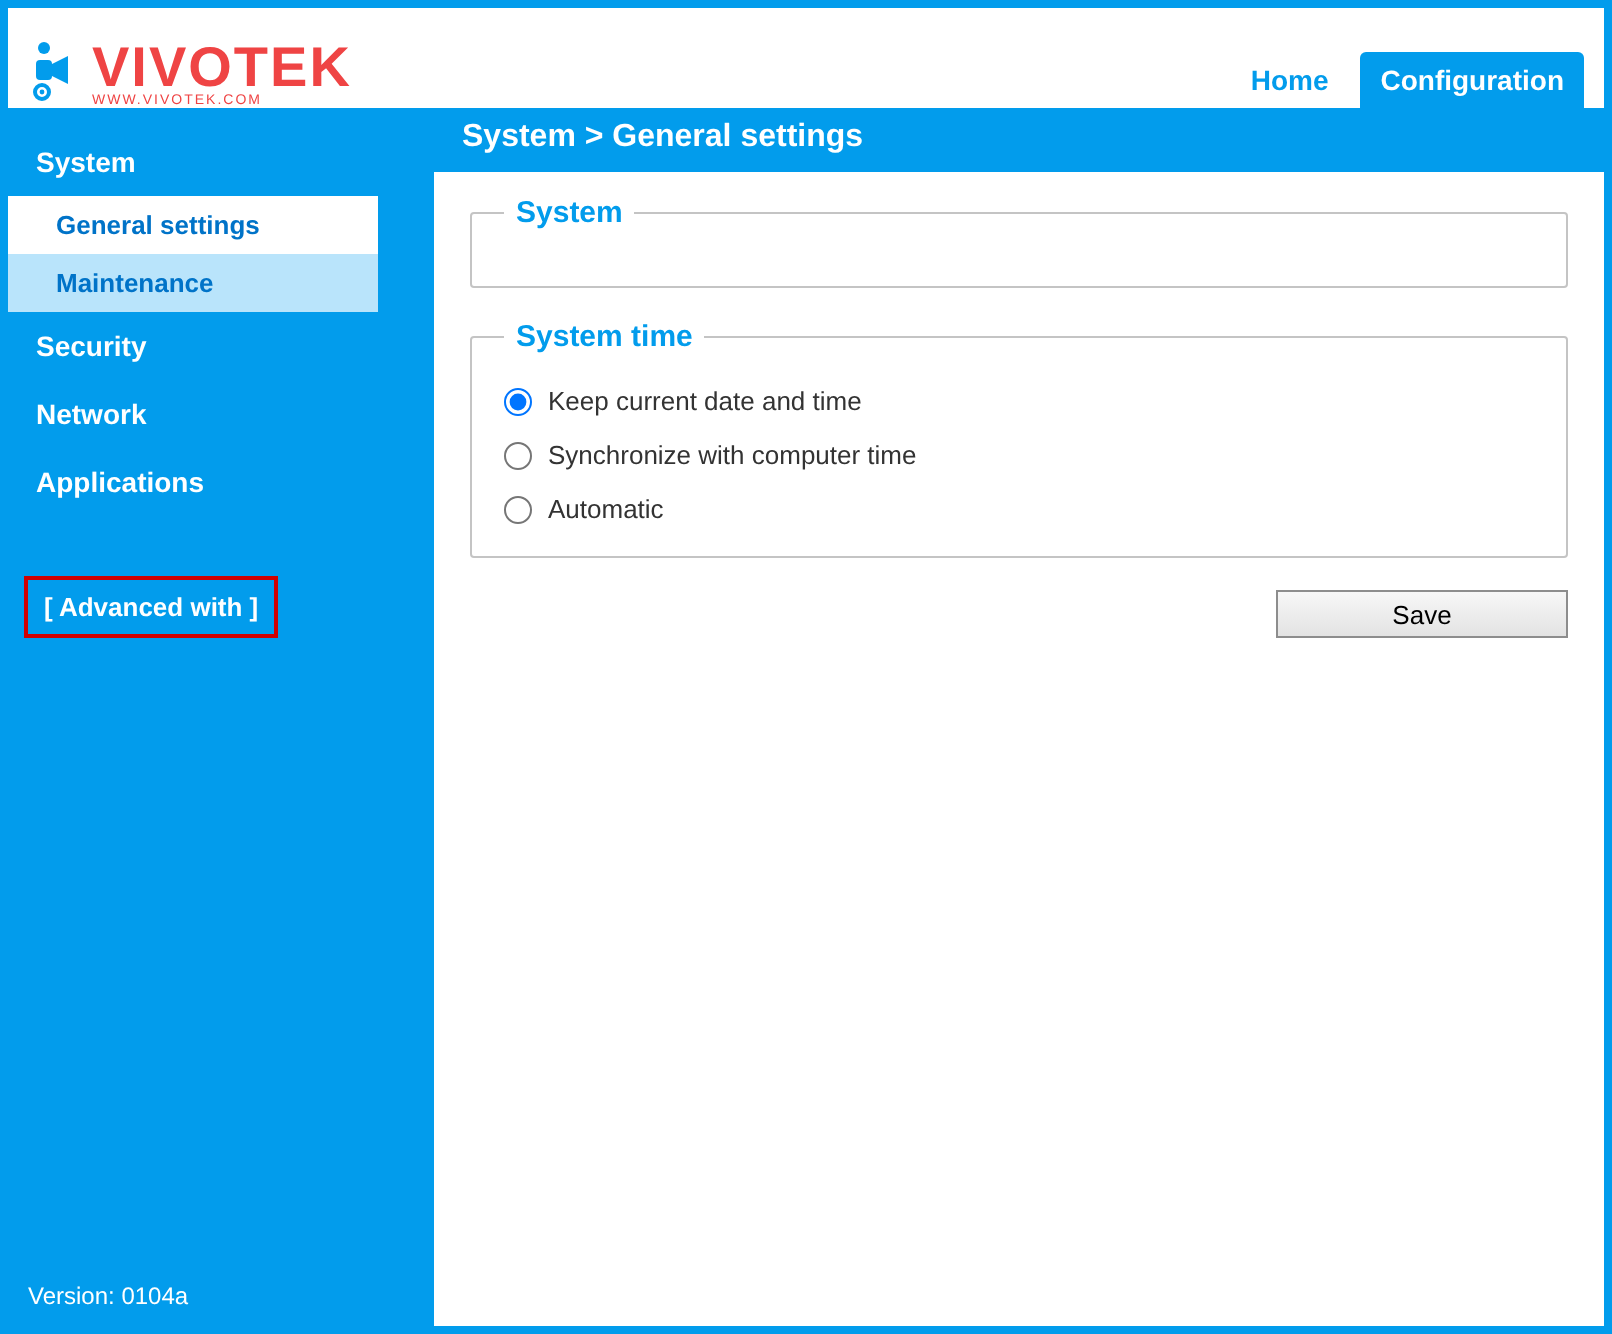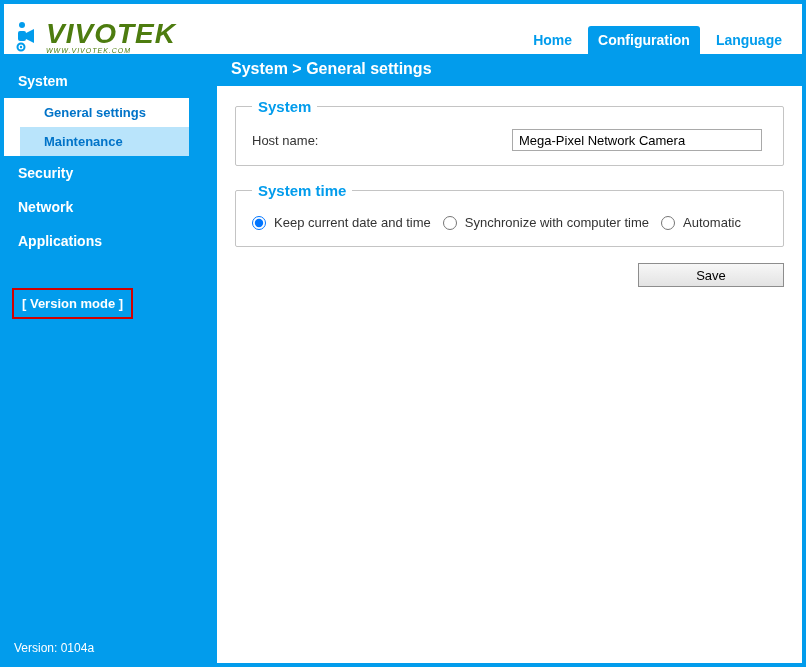--- a/index.html
+++ b/index.html
@@ -18,27 +18,26 @@
   .header {
     display: flex;
     align-items: flex-end;
     justify-content: space-between;
     padding: 0 10px 0 12px;
     height: 50px;
     background: #fff;
   }
   .logo {
     display: flex;
-    align-items: center;
-    color: #4d7c0f;
+    align-items: flex-start;
+    color: #ef4444;
     font-weight: 900;
     font-size: 28px;
     letter-spacing: 1px;
     line-height: 1;
-    font-style: italic;
   }
   .logo svg { margin-right: 4px; flex-shrink: 0; }
   .logo-text { display: flex; flex-direction: column; }
   .logo-sub { font-size: 7px; letter-spacing: 1px; font-weight: 400; margin-top: -1px; }
   .topnav {
     display: flex;
     align-items: flex-end;
     gap: 6px;
     height: 100%;
     padding-bottom: 0;
@@ -82,21 +81,20 @@
   .sidebar .nav-sub {
     background: #fff;
   }
   .sidebar .nav-sub .sub-item {
     padding: 7px 14px 7px 24px;
     color: #0073c8;
     font-weight: bold;
     font-size: 13px;
     cursor: pointer;
     background: #fff;
-    margin-left: 16px;
   }
   .sidebar .nav-sub .sub-item.active {
     background: #b9e4fb;
   }
   .advanced-mode {
     margin: 30px 10px 0 8px;
     border: 2px solid #d10000;
     padding: 6px 8px;
     color: #fff;
     font-weight: bold;
@@ -154,21 +152,21 @@
     color: #333;
     font-size: 13px;
   }
   .form-row input[type=text] {
     width: 250px;
     height: 22px;
     border: 1px solid #a9a9a9;
     padding: 1px 6px;
     font-size: 13px;
   }
-  .radio-list { display: flex; flex-direction: row; gap: 12px; padding: 2px 0; }
+  .radio-list { display: flex; flex-direction: column; gap: 12px; padding: 2px 0; }
   .radio-row { display: flex; align-items: center; gap: 8px; color: #333; font-size: 13px; }
   .radio-row input[type=radio] { width: 14px; height: 14px; }
   .button-row { display: flex; justify-content: flex-end; }
   .save-btn {
     width: 146px;
     height: 24px;
     background: linear-gradient(#f7f7f7, #e3e3e3);
     border: 1px solid #8d8d8d;
     font-size: 13px;
     cursor: pointer;
@@ -187,50 +185,45 @@
       <circle cx="5" cy="26" r="1.2" fill="#029cec"></circle>
     </svg>
     <div class="logo-text">
       <span>VIVOTEK</span>
       <span class="logo-sub">WWW.VIVOTEK.COM</span>
     </div>
   </div>
   <div class="topnav">
     <div class="topnav-item">Home</div>
     <div class="topnav-item active">Configuration</div>
-    <div class="topnav-item">Language</div>
   </div>
 </div>
 
 <div class="lower">
   <div class="sidebar">
     <div class="nav-item">System</div>
     <div class="nav-sub">
       <div class="sub-item">General settings</div>
       <div class="sub-item active">Maintenance</div>
     </div>
     <div class="nav-item">Security</div>
     <div class="nav-item">Network</div>
     <div class="nav-item">Applications</div>
 
-    <div class="advanced-mode">[ Version mode ]</div>
+    <div class="advanced-mode">[ Advanced with ]</div>
 
     <div class="version">Version: 0104a</div>
   </div>
 
   <div class="content-wrap">
     <div class="breadcrumb">System  &gt;  General settings</div>
     <div class="content">
 
       <fieldset>
         <legend>System</legend>
-        <div class="form-row">
-          <label class="field-label">Host name:</label>
-          <input type="text" value="Mega-Pixel Network Camera" style="">
-        </div>
       </fieldset>
 
       <fieldset>
         <legend>System time</legend>
         <div class="radio-list">
           <label class="radio-row">
             <input type="radio" name="systime" checked="" style="">
             <span>Keep current date and time</span>
           </label>
           <label class="radio-row">

